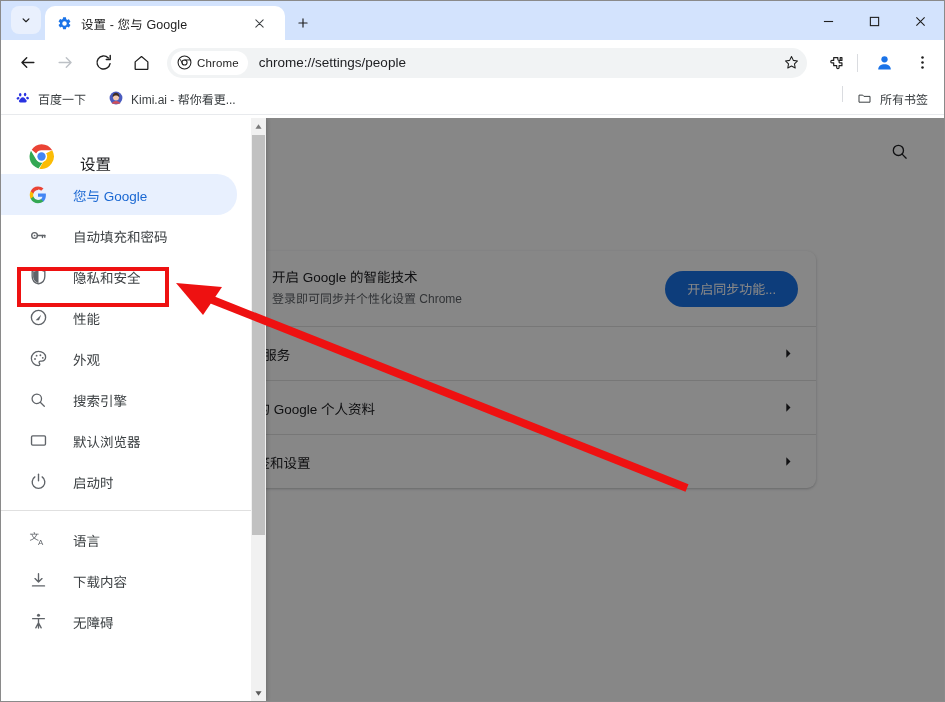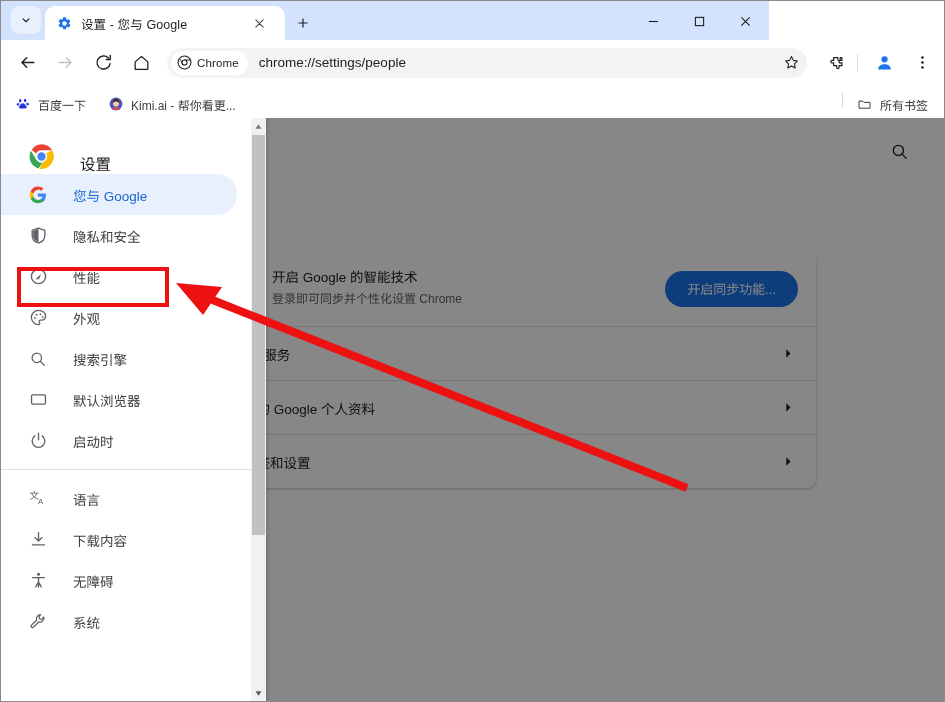--- a/index.html
+++ b/index.html
@@ -24,21 +24,21 @@
     width: 945px; height: 702px;
     box-sizing: border-box;
     border: 1px solid #8a8a8a;
     background: #ffffff;
   }
 
   
   .tabstrip {
     position: absolute;
     left: 1px; top: 1px;
-    width: 768px; height: 39px;
+    width: 943px; height: 39px;
     background: #d3e3fd;
   }
   .tab-search-btn {
     position: absolute;
     left: 10px; top: 5px;
     width: 30px; height: 28px;
     border-radius: 8px;
     background: #e9f0fd;
     display: flex; align-items: center; justify-content: center;
     cursor: pointer;
@@ -166,21 +166,21 @@
   .tb-divider {
     width: 1px; height: 18px;
     background: #dadce0;
     margin: 0 4px;
     flex: 0 0 auto;
   }
 
   
   .bookmarks {
     position: absolute;
-    left: 1px; top: 88px;
+    left: 1px; top: 82px;
     width: 943px; height: 33px;
     background: #ffffff;
     display: flex; align-items: center;
     border-bottom: 1px solid #e8eaed;
     box-sizing: border-box;
   }
   .bm-item {
     display: flex; align-items: center;
     height: 24px;
     padding: 0 8px;
@@ -644,20 +644,31 @@
             <svg width="18" height="18" viewBox="0 0 48 48">
               <path fill="#4285F4" d="M45.1 24.5c0-1.6-.14-3.2-.42-4.7H24v9h11.9a10.2 10.2 0 0 1-4.4 6.7v5.5h7.1c4.2-3.8 6.5-9.5 6.5-16.5z"></path>
               <path fill="#34A853" d="M24 46c5.9 0 10.9-2 14.5-5.3l-7.1-5.5c-2 1.3-4.5 2.1-7.4 2.1-5.7 0-10.5-3.8-12.2-9H4.5v5.7A22 22 0 0 0 24 46z"></path>
               <path fill="#FBBC05" d="M11.8 28.3a13.2 13.2 0 0 1 0-8.5v-5.7H4.5a22 22 0 0 0 0 19.9z"></path>
               <path fill="#EA4335" d="M24 9.5c3.2 0 6.1 1.1 8.4 3.3l6.3-6.3C34.9 3 29.9 1 24 1A22 22 0 0 0 4.5 14.1l7.3 5.7c1.7-5.2 6.5-9 12.2-9z"></path>
             </svg>
           </span>
           <span class="nav-label">您与 Google</span>
         </div>
 
+        <div class="nav-item">
+          <span class="nav-icon">
+            <svg width="19" height="19" viewBox="0 0 24 24">
+              <circle cx="7" cy="12" r="3.6" fill="none" stroke="#5f6368" stroke-width="1.7"></circle>
+              <circle cx="7" cy="12" r="1.1" fill="#5f6368"></circle>
+              <path d="M10.6 12h9.4" stroke="#5f6368" stroke-width="1.7" stroke-linecap="round"></path>
+              <path d="M17 12v2.6M20 12v2.2" stroke="#5f6368" stroke-width="1.7" stroke-linecap="round"></path>
+            </svg>
+          </span>
+          <span class="nav-label">自动填充和密码</span>
+        </div>
 
         <div class="nav-item">
           <span class="nav-icon">
             <svg width="19" height="19" viewBox="0 0 24 24">
               <path d="M12 2.6 20 5.6v6c0 5-3.4 8.6-8 9.8-4.6-1.2-8-4.8-8-9.8v-6z" fill="none" stroke="#5f6368" stroke-width="1.7" stroke-linejoin="round"></path>
               <path d="M12 3.8v16.4c-3.9-1.1-6.8-4.2-6.8-8.6V6.4z" fill="#5f6368"></path>
             </svg>
           </span>
           <span class="nav-label">隐私和安全</span>
         </div>

